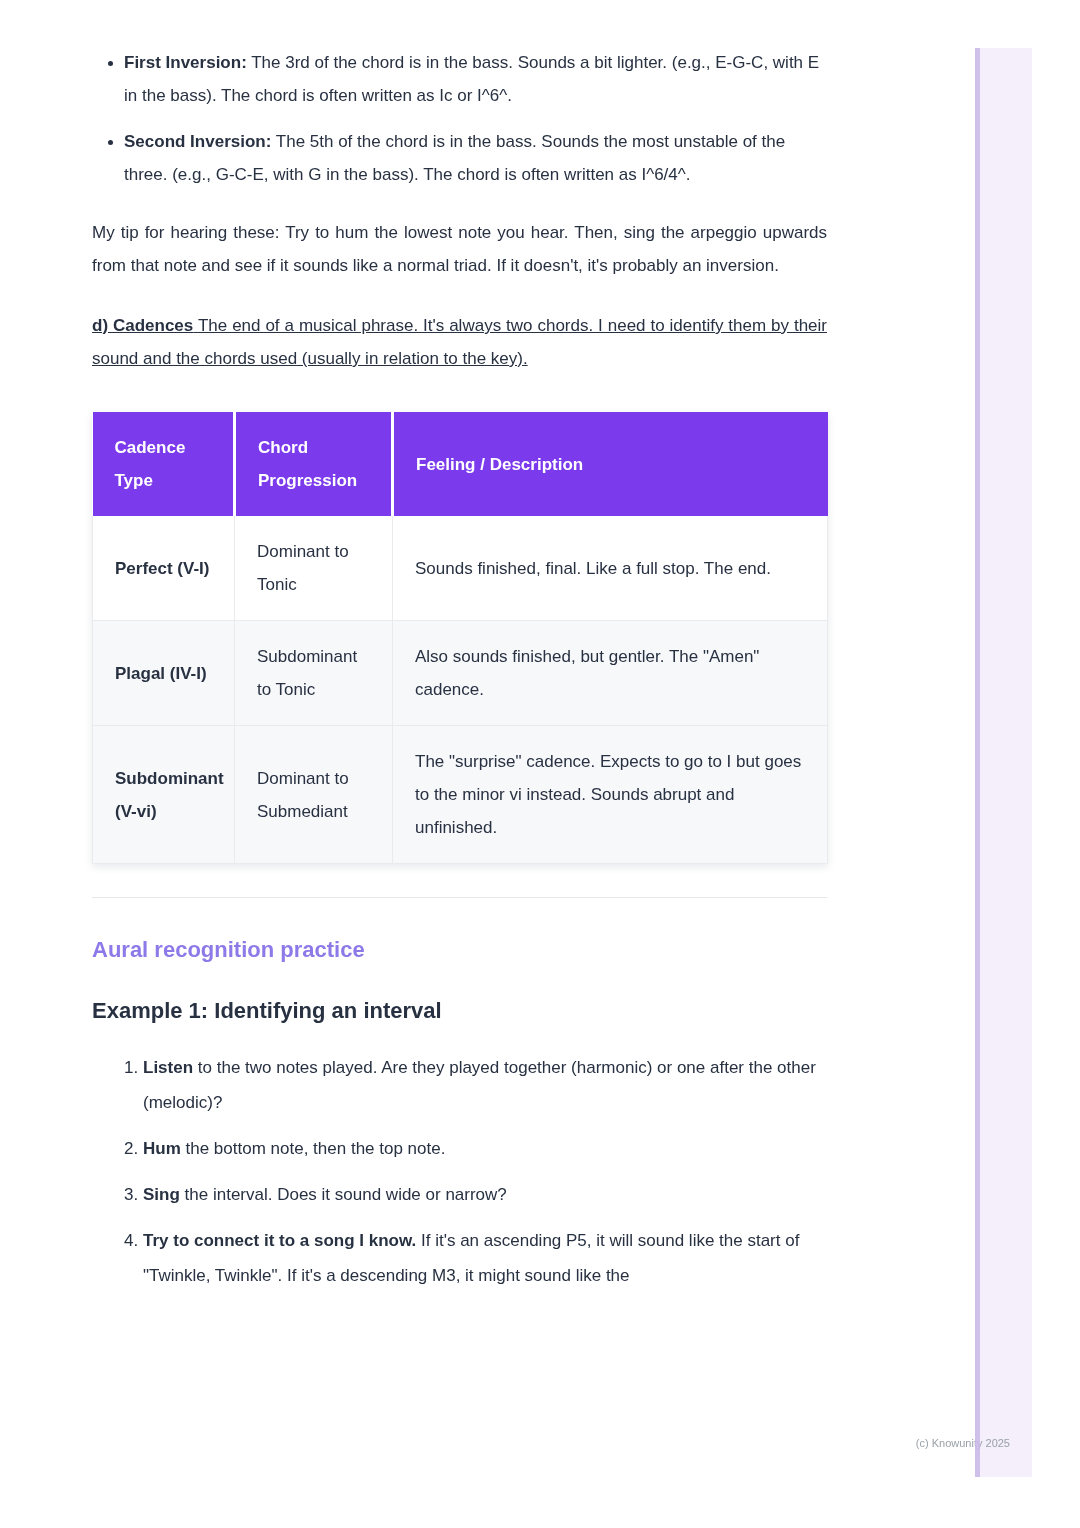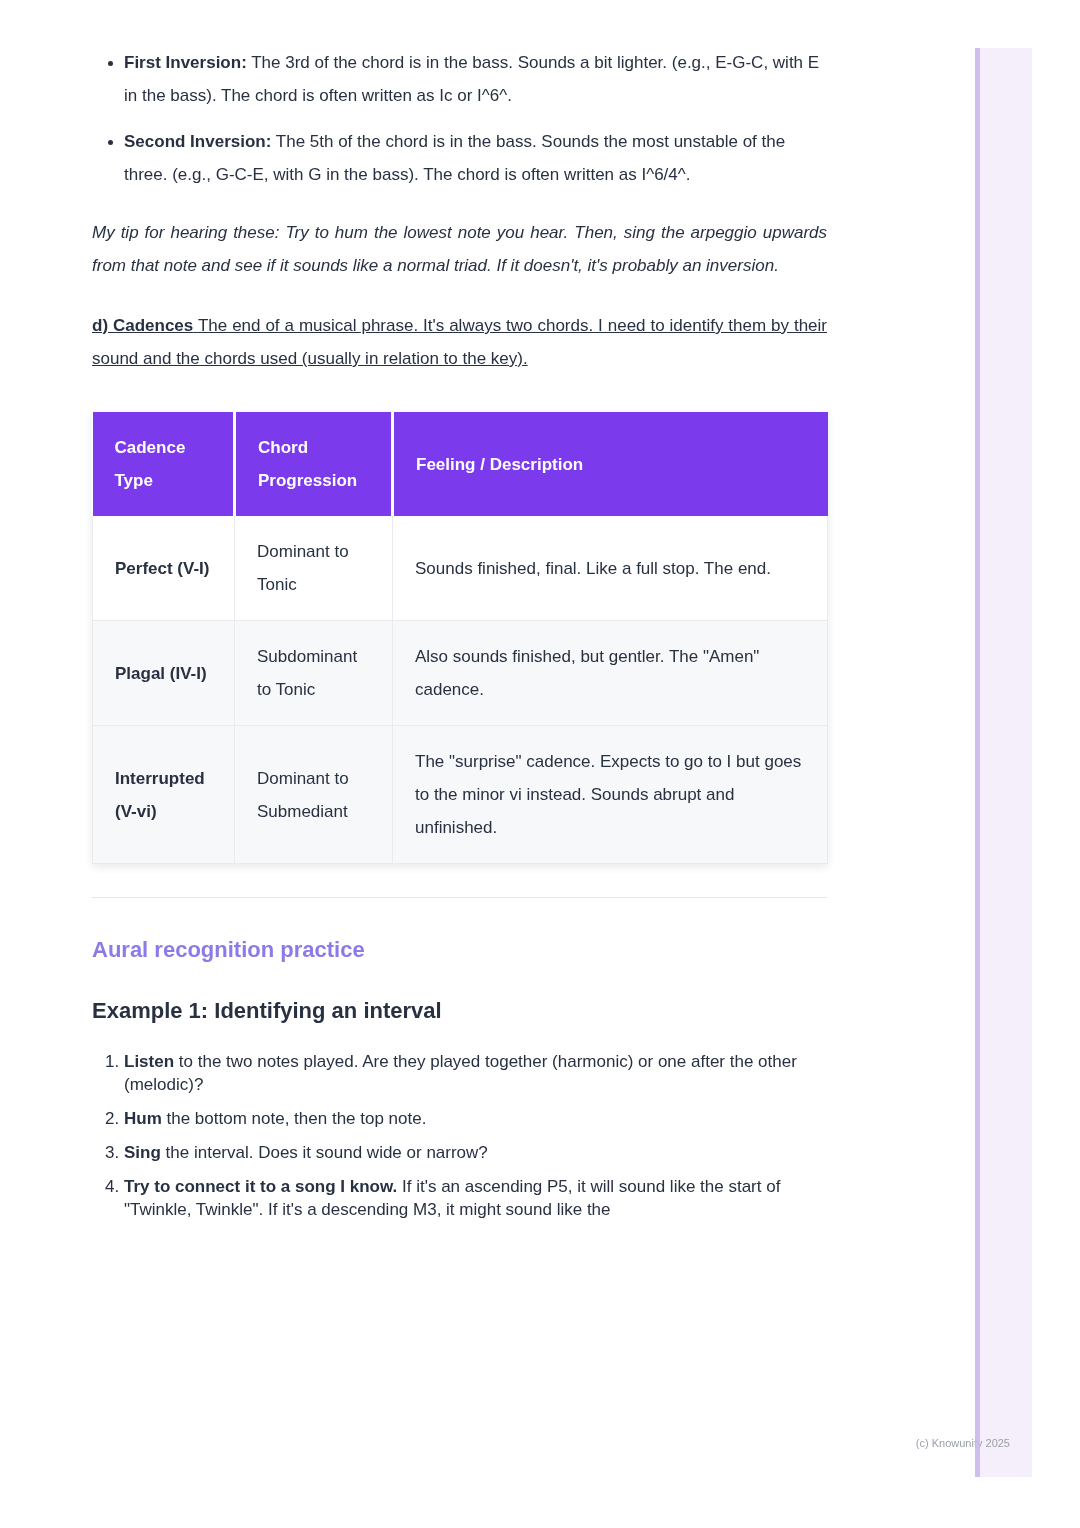--- a/index.html
+++ b/index.html
@@ -22,21 +22,20 @@
     list-style:disc;
   }
   ul.bullets li {
     line-height:33px;
     margin-bottom:13px;
     padding-left:0;
   }
   ul.bullets li::marker { color:#283142; font-size:15px; }
   .tip {
     margin:25px 0 0 0;
-    font-style:italic;
     line-height:33px;
     text-align:justify;
   }
   .lead {
     margin:27px 0 0 0;
     line-height:33px;
     text-align:justify;
     text-decoration:underline;
   }
   b, strong { font-weight:700; }
@@ -93,22 +92,23 @@
     font-size:22px;
     font-weight:700;
     color:#283142;
     line-height:24px;
   }
   ol.steps {
     margin:27px 0 0 0;
     padding-left:32px;
   }
   ol.steps li {
-    line-height:23px;
+    line-height:35px;
     margin-bottom:11px;
+    margin-left:19px;
   }
   .footer {
     position:absolute;
     top:1437px;
     right:70px;
     font-size:11px;
     color:#9aa0a8;
     z-index:2;
   }
   .side-strip-fill {
@@ -158,21 +158,21 @@
         <td class="rowhead">Perfect (V-I)</td>
         <td>Dominant to Tonic</td>
         <td>Sounds finished, final. Like a full stop. The end.</td>
       </tr>
       <tr class="alt">
         <td class="rowhead">Plagal (IV-I)</td>
         <td>Subdominant to Tonic</td>
         <td>Also sounds finished, but gentler. The "Amen" cadence.</td>
       </tr>
       <tr class="alt">
-        <td class="rowhead">Interrupted (V-vi)</td>
+        <td class="rowhead">Subdominant (V-vi)</td>
         <td>Dominant to Submediant</td>
         <td>The "surprise" cadence. Expects to go to I but goes to the minor vi instead. Sounds abrupt and unfinished.</td>
       </tr>
     </tbody>
   </table>
 
   <hr class="divider">
 
   <h1 class="section">Aural recognition practice</h1>
 

